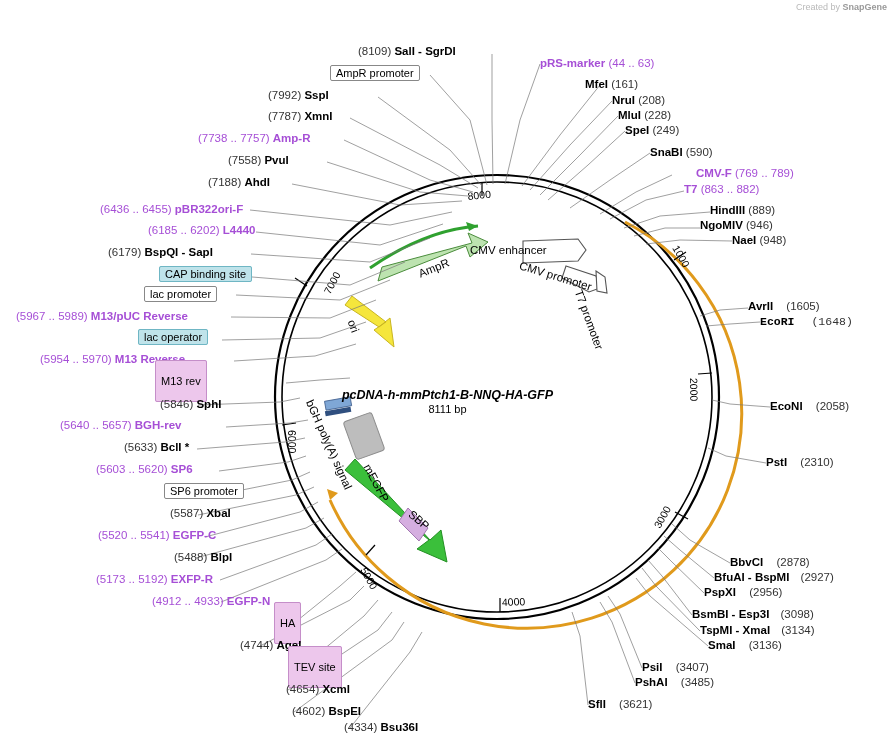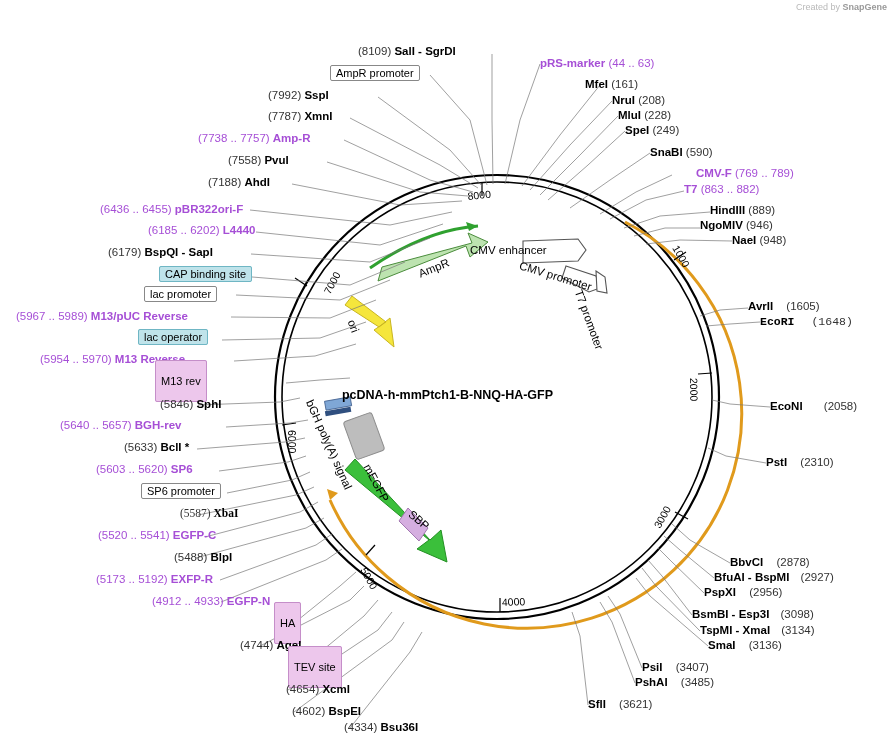--- a/index.html
+++ b/index.html
@@ -160,21 +160,22 @@
       <path d="M 704 593 L 672 562 L 658 548"></path>
       <path d="M 692 615 L 662 576 L 648 560"></path>
       <path d="M 700 631 L 656 586 L 642 568"></path>
       <path d="M 708 646 L 650 596 L 636 578"></path>
       <path d="M 642 668 L 620 614 L 608 596"></path>
       <path d="M 635 683 L 612 622 L 600 602"></path>
       <path d="M 588 705 L 580 636 L 572 612"></path>
     </g>
   </svg>
 
-  <div class="center-title" style="top:388px;">pcDNA-h-mmPtch1-B-NNQ-HA-GFP</div>
+  <div class="center-title" style="top:388px;font-style:italic;">pcDNA-h-mmPtch1-B-NNQ-HA-GFP</div>
+  <div class="center-sub" style="top:403px;">8111 bp</div>
 
   <div class="lbl" style="left:418px;top:262px;transform:rotate(-22deg);">AmpR</div>
   <div class="lbl" style="left:470px;top:244px;">CMV enhancer</div>
   <div class="lbl" style="left:518px;top:270px;transform:rotate(17deg);">CMV promoter</div>
   <div class="lbl" style="left:584px;top:288px;transform:rotate(70deg);transform-origin:left top;">T7 promoter</div>
   <div class="lbl" style="left:357px;top:318px;transform:rotate(70deg);transform-origin:left top;">ori</div>
   <div class="lbl" style="left:315px;top:398px;transform:rotate(66deg);transform-origin:left top;">bGH poly(A) signal</div>
   <div class="lbl" style="left:372px;top:462px;transform:rotate(62deg);transform-origin:left top;">mEGFP</div>
   <div class="lbl" style="left:414px;top:508px;transform:rotate(40deg);transform-origin:left top;">SBP</div>
 
@@ -266,25 +267,25 @@
   <div class="lbl" style="left:124px;top:441px;">
     <span class="gray">(5633)</span>
     <span class="bold">BclI *</span>
   </div>
 
   <div class="lbl purple" style="left:96px;top:463px;">
     <span>(5603 .. 5620)</span>
     <span class="bold">SP6</span>
   </div>
 
-  <div class="lbl" style="left:122px;top:485px;padding-left:19px;">
+  <div class="lbl" style="left:145px;top:485px;padding-left:19px;">
     <span class="boxed">SP6 promoter</span>
   </div>
 
-  <div class="lbl" style="left:180px;top:507px;font-family:Liberation Serif, serif;">
+  <div class="lbl" style="left:170px;top:507px;">
     <span class="gray">(5587)</span>
     <span class="bold">XbaI</span>
   </div>
 
   <div class="lbl purple" style="left:98px;top:529px;">
     <span>(5520 .. 5541)</span>
     <span class="bold">EGFP-C</span>
   </div>
 
   <div class="lbl" style="left:174px;top:551px;">
@@ -390,21 +391,21 @@
     <span class="gray" style="margin-left:10px">(1605)</span>
   </div>
 
   <div class="lbl" style="left:760px;top:315px;font-family:Liberation Mono, monospace;">
     <span class="bold">EcoRI</span>
     <span class="gray" style="margin-left:10px">(1648)</span>
   </div>
 
   <div class="lbl" style="left:770px;top:400px;">
     <span class="bold">EcoNI</span>
-    <span class="gray" style="margin-left:18px">(2058)</span>
+    <span class="gray" style="margin-left:10px">(2058)</span>
   </div>
 
   <div class="lbl" style="left:766px;top:456px;">
     <span class="bold">PstI</span>
     <span class="gray" style="margin-left:10px">(2310)</span>
   </div>
 
   <div class="lbl" style="left:730px;top:556px;">
     <span class="bold">BbvCI</span>
     <span class="gray" style="margin-left:10px">(2878)</span>

